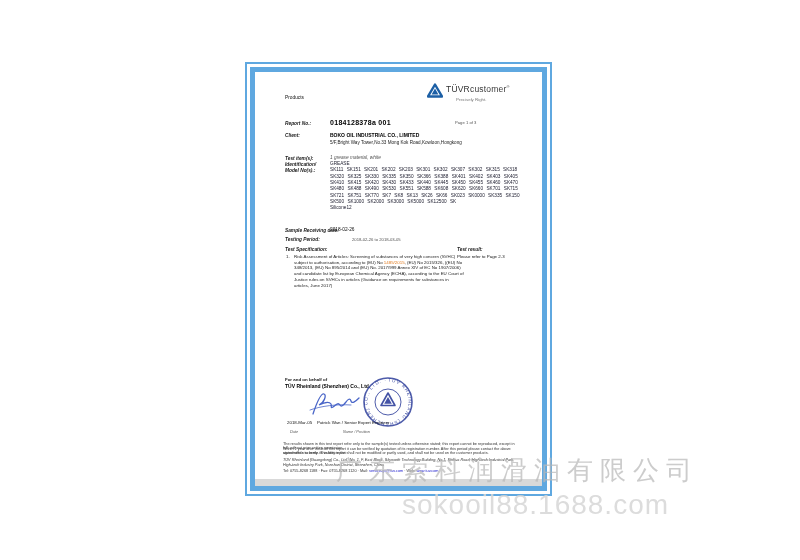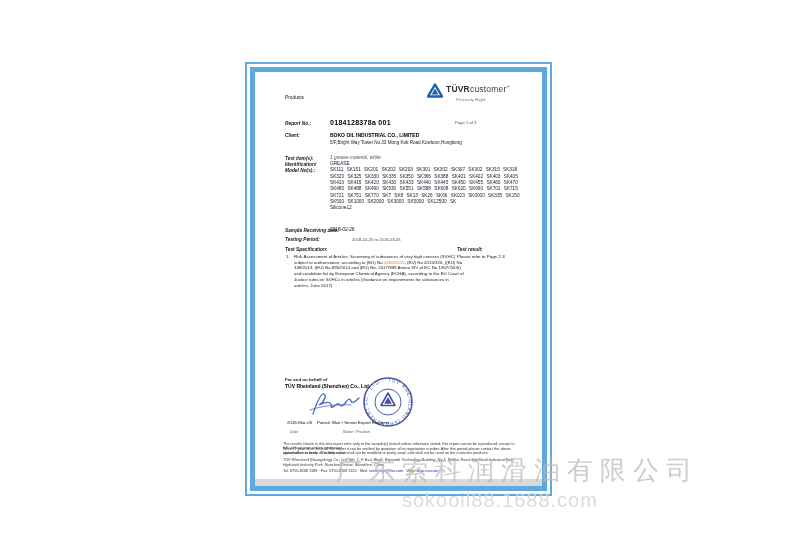--- a/index.html
+++ b/index.html
@@ -14,41 +14,41 @@
   .frame-inner{
     position:absolute;left:3px;top:3px;right:3px;bottom:3px;
     border:5px solid #5fa8e0;background:#fff;
   }
   .page{position:absolute;left:0;top:0;right:0;bottom:0;background:#fff;}
   .abs{position:absolute;}
   .lbl{font-size:4.8px;font-weight:bold;font-style:italic;color:#1a1a1a;white-space:nowrap;}
   .val{font-size:4.8px;color:#111;white-space:nowrap;}
   .small-gray{font-size:4.2px;color:#555;}
   .brand{font-size:8.5px;color:#3a3a3a;letter-spacing:0.2px;white-space:nowrap;}
-  .brand b{font-weight:bold;color:#333;}
+  .brand b{font-weight:normal;color:#333;}
   .brand sup{font-size:4px;}
   .tagline{font-size:4.4px;color:#777;}
   .report-no{font-size:7px;font-weight:bold;color:#000;letter-spacing:0.3px;}
   .client-name{font-size:5px;font-weight:bold;color:#000;}
   .addr{font-size:4.6px;color:#222;}
   .model-block{width:192px;font-size:4.7px;color:#223;line-height:1.35;}
   .model-list{word-spacing:2px;}
   .spec-text{width:170px;font-size:4.4px;color:#222;line-height:1.3;}
   .spec-orange{color:#e07a1e;}
   .tiny{font-size:3.8px;color:#333;line-height:1.18;}
   .tiny-italic{font-size:3.8px;color:#333;font-style:italic;line-height:1.2;}
   .link{color:#1414cc;}
   .scan-band{position:absolute;left:0;right:0;bottom:0;height:7px;background:#d9d9d9;}
   .wm-cn{
     position:absolute;left:336px;top:453px;z-index:5;
     font-size:26px;letter-spacing:7px;color:#b9b9b9;opacity:0.72;white-space:nowrap;
   }
   .wm-site{
     position:absolute;left:402px;top:489px;z-index:5;
-    font-size:20px;letter-spacing:1px;color:#d6d6d6;opacity:0.85;white-space:nowrap;
+    font-size:28px;letter-spacing:1px;color:#d6d6d6;opacity:0.85;white-space:nowrap;
   }
 </style>
 </head>
 <body>
 
 <div class="frame-outer">
   <div class="frame-inner">
     <div class="page">
 
       <div class="abs val" style="left:30px;top:23px;">Products</div>

